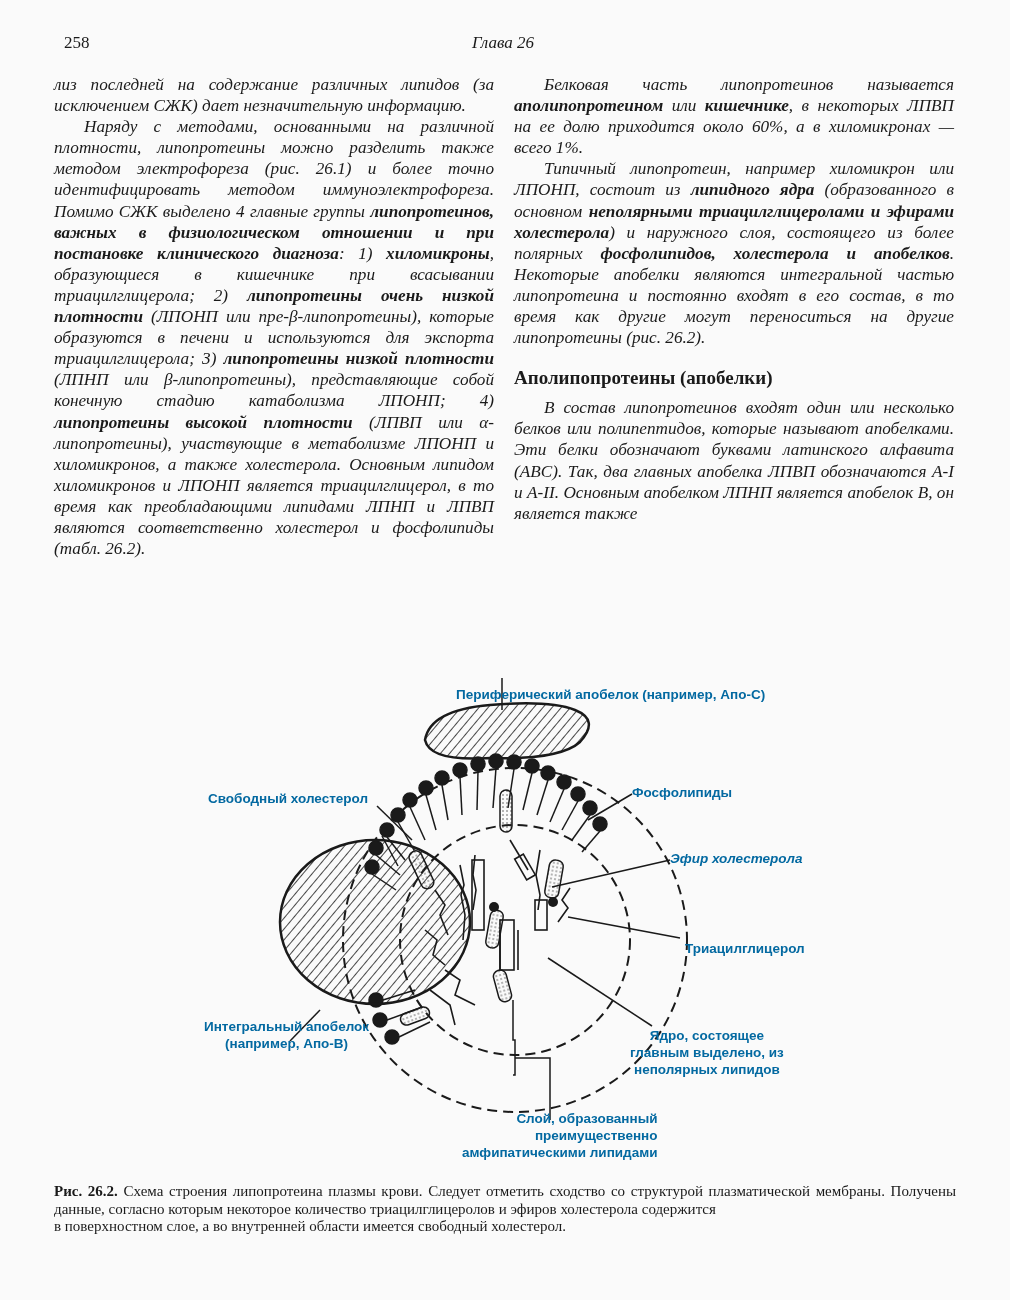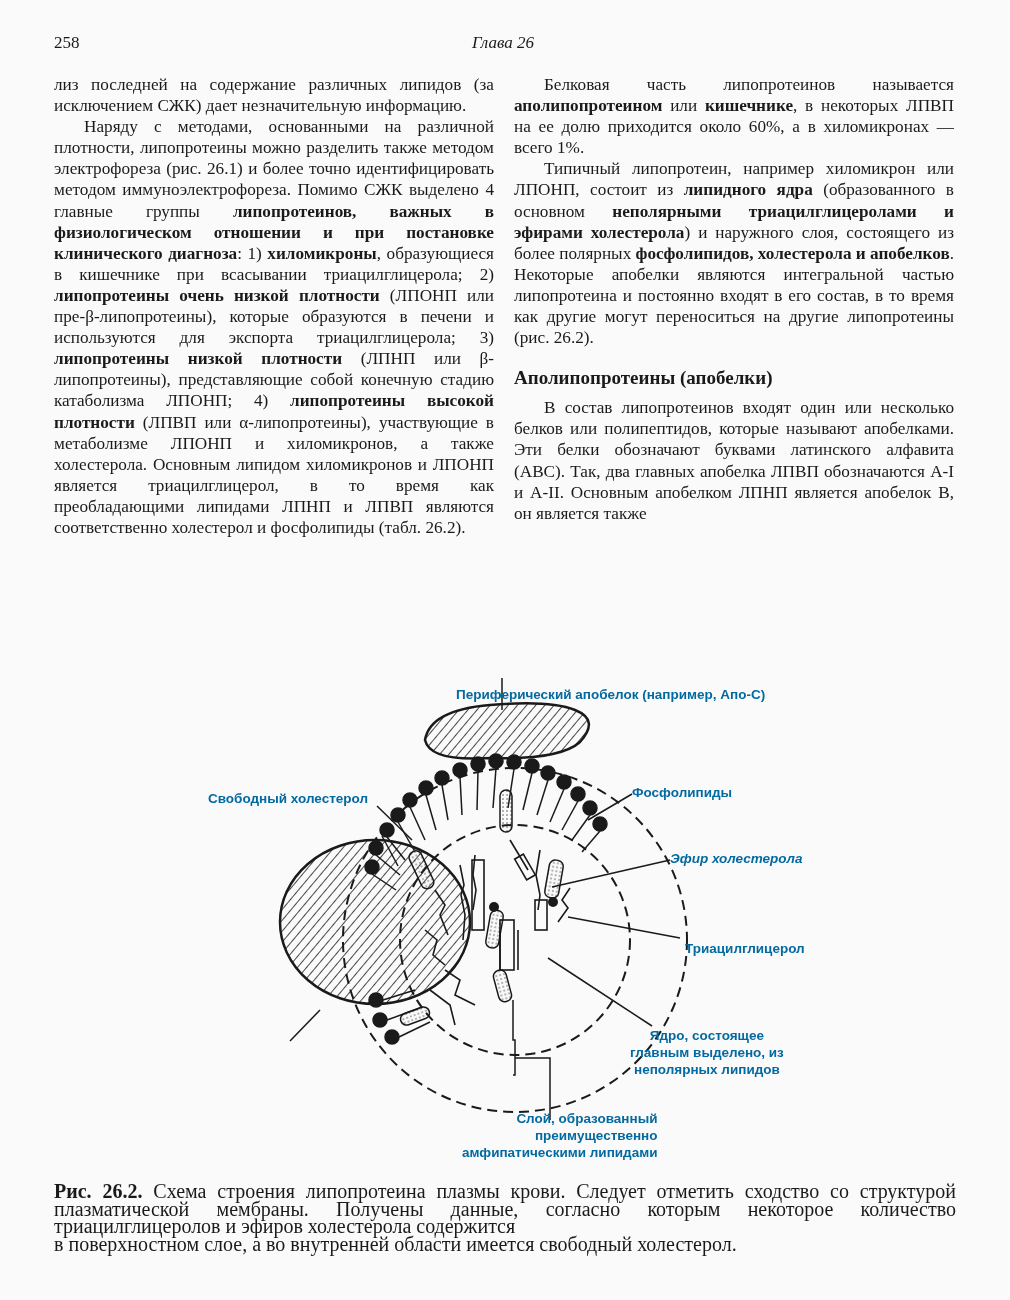--- a/index.html
+++ b/index.html
@@ -1,30 +1,30 @@
 <!DOCTYPE html>
 <html><head>
 <meta charset="utf-8">
 <style>
   html,body{margin:0;padding:0;background:#fafafa;}
   body{width:1010px;height:1300px;position:relative;overflow:hidden;color:#1a1a1a;font-family:"Liberation Serif","DejaVu Serif",serif;}
-  .hdr-page{position:absolute;left:54px;top:33px;font-size:17px;}
+  .hdr-page{position:absolute;left:64px;top:33px;font-size:17px;}
   .hdr-chapter{position:absolute;left:472px;top:33px;font-size:17px;font-style:italic;}
   .col{position:absolute;top:74px;width:440px;font-size:17.2px;line-height:21.1px;text-align:justify;}
   .col.left{left:54px;}
   .col.right{left:514px;}
-  .col p{margin:0;}
+  .col p{margin:0;font-style:italic;}
   .col p.ind{text-indent:30px;}
   .col h2{font-size:19px;font-weight:bold;margin:0 0 10px 0;line-height:22px;}
   .col h2.sec2{margin-top:19px;margin-bottom:8px;}
   .b{font-weight:bold;}
   .figure{position:absolute;left:190px;top:670px;width:620px;height:500px;}
   .figure svg{position:absolute;left:0;top:0;}
   .lbl{position:absolute;font-family:"Liberation Sans","DejaVu Sans",sans-serif;font-size:13.5px;font-weight:bold;color:#0369a1;line-height:17px;white-space:nowrap;}
-  .caption{position:absolute;left:54px;top:1183px;width:902px;font-size:20px;line-height:17.5px;text-align:justify;}
+  .caption{position:absolute;left:54px;top:1183px;width:902px;font-size:15px;line-height:17.5px;text-align:justify;}
   .caption .c3{display:block;text-align:left;}
 </style>
 </head>
 <body>
 
 <div class="hdr-page">258</div>
 <div class="hdr-chapter">Глава 26</div>
 
 <div class="col left">
   <p>лиз последней на содержание различных липидов (за исключением СЖК) дает незначительную информацию.</p>
@@ -144,20 +144,24 @@
       <path d="M323 330 L323 370 L325 370 L325 405 L323 405"></path>
       <path d="M325 388 L360 388 L360 450"></path>
     </g>
   </svg>
 
   <div class="lbl" style="left:266px;top:16px;">Периферический апобелок  (например, Апо-С)</div>
   <div class="lbl" style="left:18px;top:120px;">Свободный холестерол</div>
   <div class="lbl" style="left:442px;top:114px;">Фосфолипиды</div>
   <div class="lbl" style="left:480px;top:180px;font-style:italic;">Эфир холестерола</div>
   <div class="lbl" style="left:495px;top:270px;">Триацилглицерол</div>
+  <div class="lbl" style="left:14px;top:348px;text-align:center;">
+    <div>Интегральный апобелок</div>
+    <div>(например, Апо-В)</div>
+  </div>
   <div class="lbl" style="left:440px;top:357px;text-align:center;">
     <div>Ядро, состоящее</div>
     <div>главным выделено, из</div>
     <div>неполярных липидов</div>
   </div>
   <div class="lbl" style="left:272px;top:440px;text-align:right;">
     <div>Слой, образованный</div>
     <div>преимущественно</div>
     <div>амфипатическими липидами</div>
   </div>

